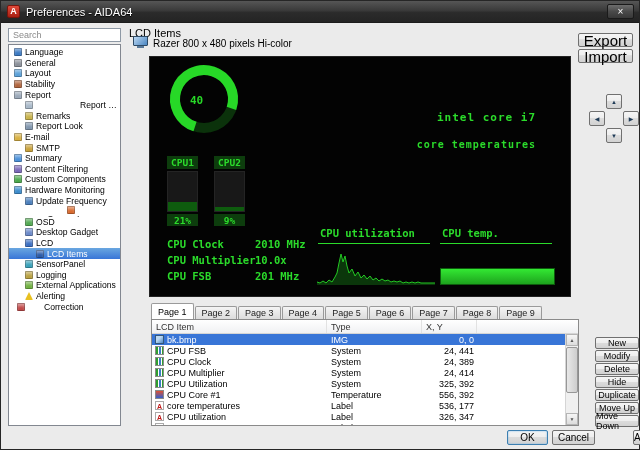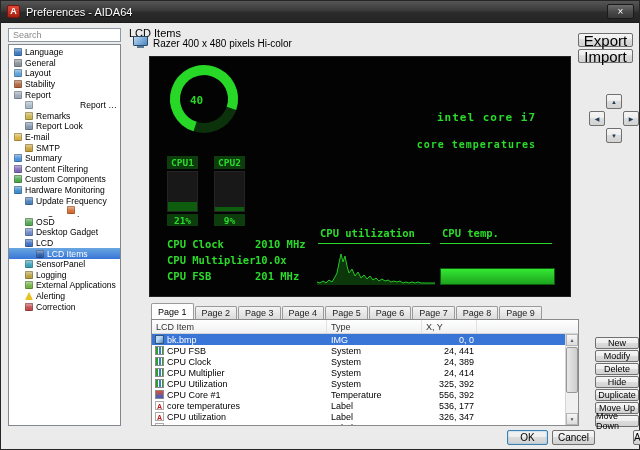--- a/index.html
+++ b/index.html
@@ -233,32 +233,32 @@
         <span class="tree-label">Logging</span>
       </div>
       <div class="tree-item" style="padding-left: 16px;">
         <span class="tree-icon" style="background: rgb(112, 176, 64);"></span>
         <span class="tree-label">External Applications</span>
       </div>
       <div class="tree-item" style="padding-left: 16px;">
         <span class="tree-icon triangle" style="background: rgb(232, 192, 32);"></span>
         <span class="tree-label">Alerting</span>
       </div>
-      <div class="tree-item" style="padding-left: 16px;">
+      <div class="tree-item" style="padding-left: 8px; gap: 16px;">
         <span class="tree-icon" style="background: rgb(192, 72, 72);"></span>
         <span class="tree-label">Correction</span>
       </div>
     </div>
 
   <div class="page-title">LCD Items</div>
   <div class="monitor-icon">
     <div class="screen"></div>
       <div class="stand"></div>
   </div>
-  <div class="device-label">Razer 400 x 480 pixels Hi-color</div>
+  <div class="device-label">Razer 800 x 480 pixels Hi-color</div>
   <div class="btn export-btn">Export</div>
   <div class="btn import-btn">Import</div>
 
   <div class="lcd">
     <svg class="g-svg" width="80" height="80">
       <circle cx="40" cy="40" r="29" stroke="#0b320b" stroke-width="10" fill="none"></circle>
       <circle cx="40" cy="40" r="29" stroke="#27d827" stroke-width="10" fill="none" stroke-dasharray="137 45.2" transform="rotate(108 40 40)"></circle>
       <text x="26" y="45" fill="#27d827" font-size="11" font-family="DejaVu Sans Mono, monospace">40</text>
     </svg>
     <div class="lcd-line1">intel core i7</div>

